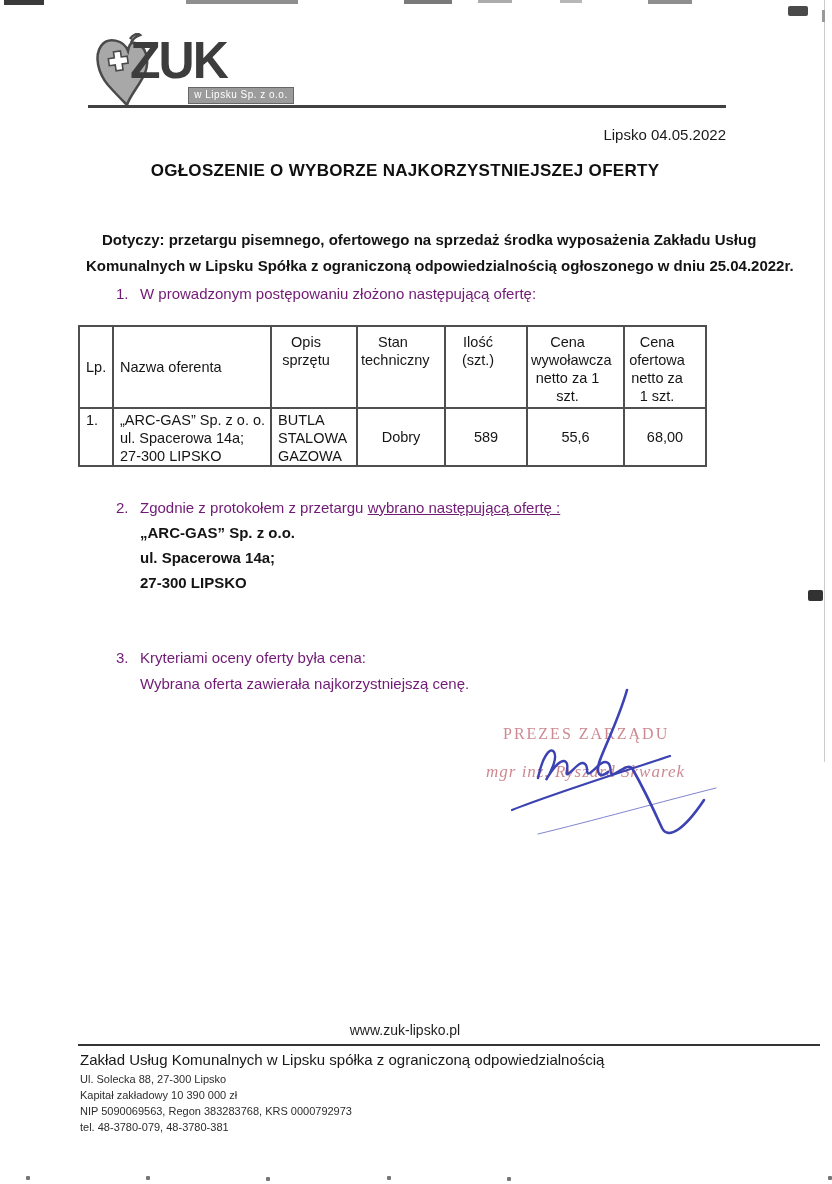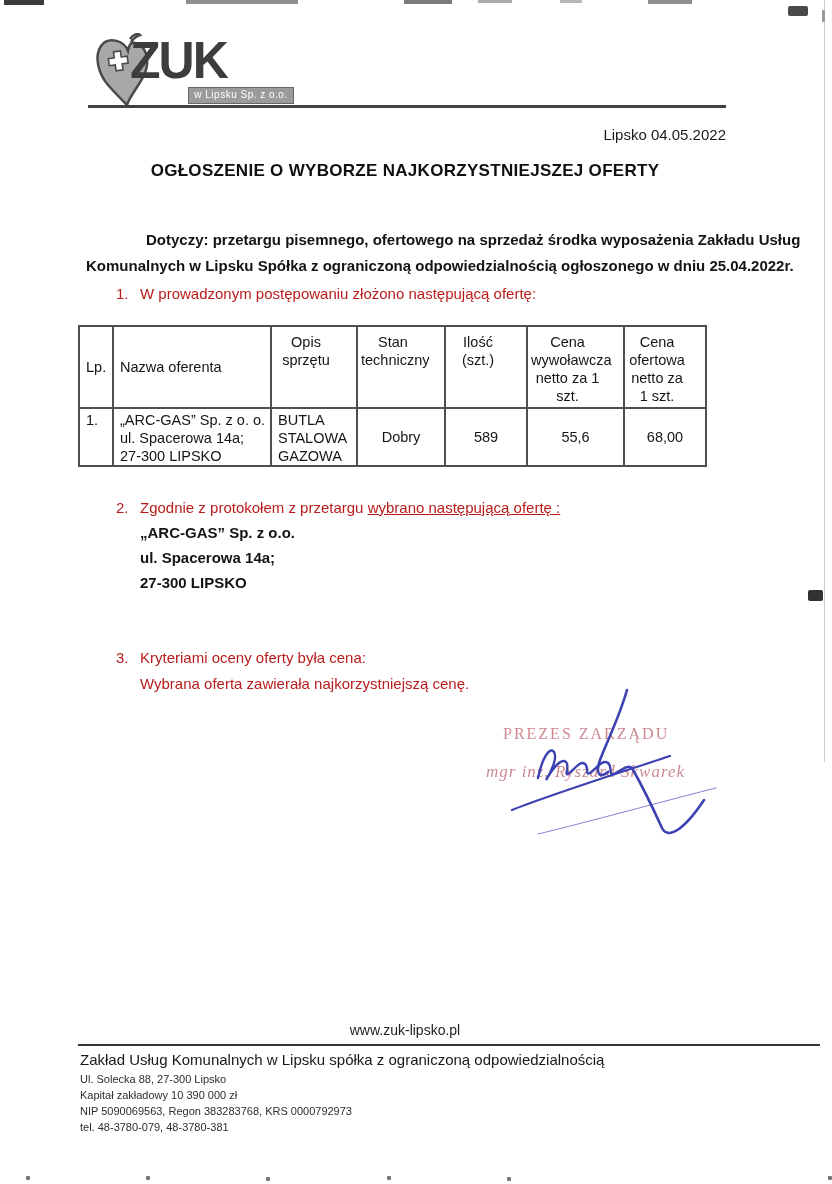--- a/index.html
+++ b/index.html
@@ -30,24 +30,24 @@
   .rule-top { position:absolute; left:88px; top:105px; width:638px; height:3px; background:#414141; }
 
   .date-line { position:absolute; left:480px; top:126px; width:246px; text-align:right; font-size:15px; color:#1a1a1a; }
 
   .doc-title {
     position:absolute; left:60px; top:161px; width:690px; text-align:center;
     font-size:17px; font-weight:700; letter-spacing:0.3px; color:#101010;
   }
 
   .intro-line { position:absolute; font-size:15px; font-weight:700; color:#141414; white-space:nowrap; }
-  .intro-1 { left:102px; top:231px;margin-left:44px; }
+  .intro-1 { left:102px; top:231px; }
   .intro-2 { left:86px; top:257px; }
 
-  .list-item { position:absolute; font-size:15px; color:#b91c1c; white-space:nowrap; }
+  .list-item { position:absolute; font-size:15px; color:#701a75; white-space:nowrap; }
   .num { display:inline-block; width:24px; }
 
   
   table.offers {
     position:absolute; left:78px; top:325px; width:627px;
     border-collapse:collapse; table-layout:fixed;
   }
   table.offers th, table.offers td {
     border:2px solid #4f4f4f; font-size:14.5px; font-weight:400;
     color:#151515; line-height:18px; overflow:hidden;

